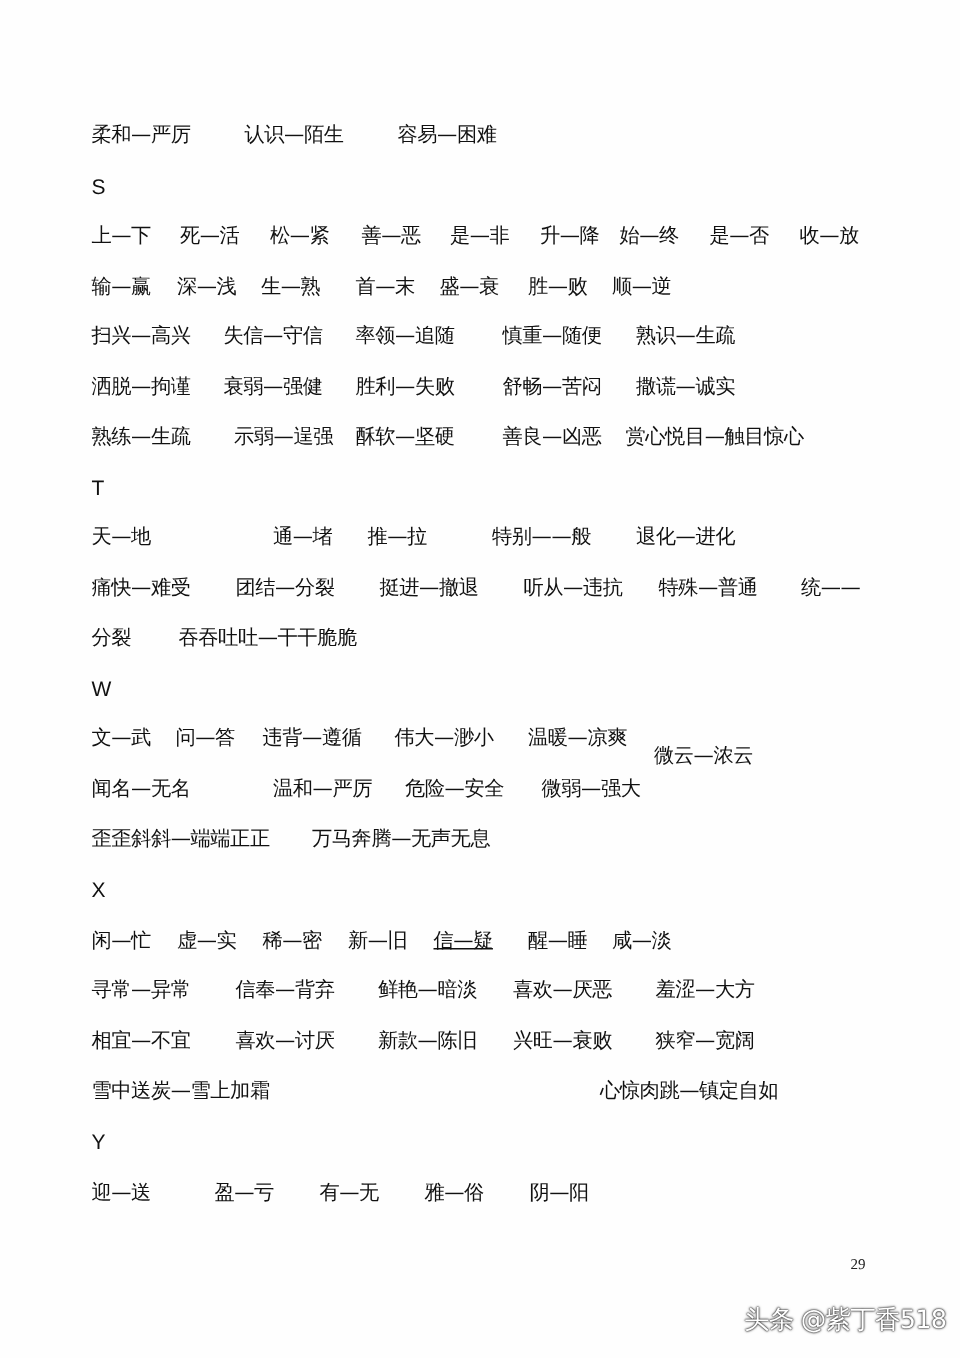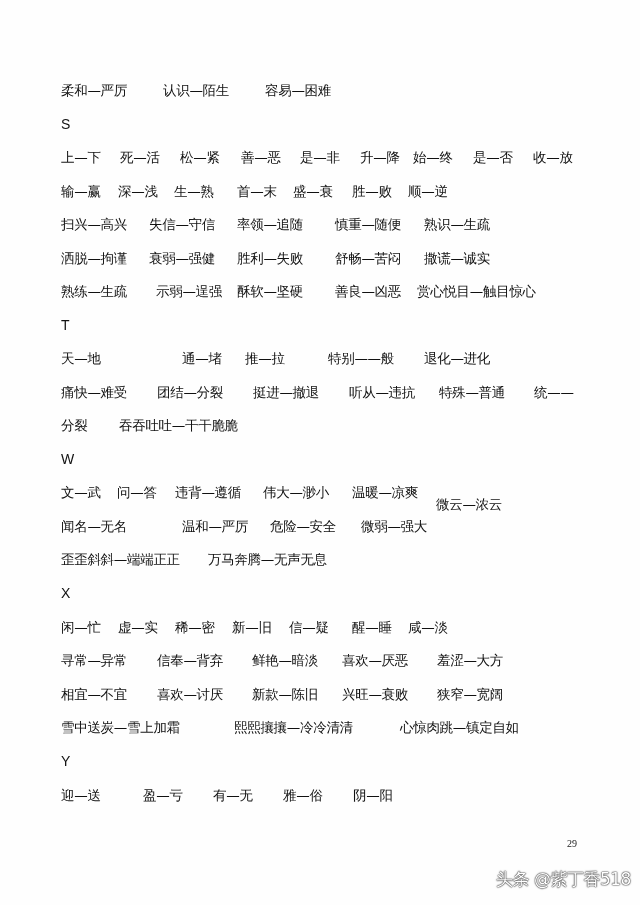--- a/index.html
+++ b/index.html
@@ -101,41 +101,40 @@
     <div class="line" style="top: 549px;">
       <span class="item" style="left: 208px;">万马奔腾—无声无息</span>
       <span class="item" style="left: 61px;">歪歪斜斜—端端正正</span>
     </div>
     <div class="letter" style="top: 583px;">X</div>
     <div class="line" style="top: 617px;">
       <span class="item" style="left: 61px;">闲—忙</span>
       <span class="item" style="left: 118px;">虚—实</span>
       <span class="item" style="left: 175px;">稀—密</span>
       <span class="item" style="left: 232px;">新—旧</span>
-      <span class="item" style="left: 289px;">信—疑</span>
+      <span class="item" style="left: 289px; text-decoration: underline;">信—疑</span>
       <span class="item" style="left: 352px;">醒—睡</span>
       <span class="item" style="left: 408px;">咸—淡</span>
     </div>
     <div class="line" style="top: 650px;">
       <span class="item" style="left: 61px;">寻常—异常</span>
       <span class="item" style="left: 157px;">信奉—背弃</span>
       <span class="item" style="left: 252px;">鲜艳—暗淡</span>
       <span class="item" style="left: 342px;">喜欢—厌恶</span>
       <span class="item" style="left: 437px;">羞涩—大方</span>
     </div>
     <div class="line" style="top: 684px;">
       <span class="item" style="left: 61px;">相宜—不宜</span>
       <span class="item" style="left: 157px;">喜欢—讨厌</span>
       <span class="item" style="left: 252px;">新款—陈旧</span>
       <span class="item" style="left: 342px;">兴旺—衰败</span>
       <span class="item" style="left: 437px;">狭窄—宽阔</span>
     </div>
     <div class="line" style="top: 717px;">
       <span class="item" style="left: 61px;">雪中送炭—雪上加霜</span>
-      <span class="item" style="left: 234px;">熙熙攘攘—冷冷清清</span>
       <span class="item" style="left: 400px;">心惊肉跳—镇定自如</span>
     </div>
     <div class="letter" style="top: 751px;">Y</div>
     <div class="line" style="top: 785px;">
       <span class="item" style="left: 61px;">迎—送</span>
       <span class="item" style="left: 143px;">盈—亏</span>
       <span class="item" style="left: 213px;">有—无</span>
       <span class="item" style="left: 283px;">雅—俗</span>
       <span class="item" style="left: 353px;">阴—阳</span>
     </div>

